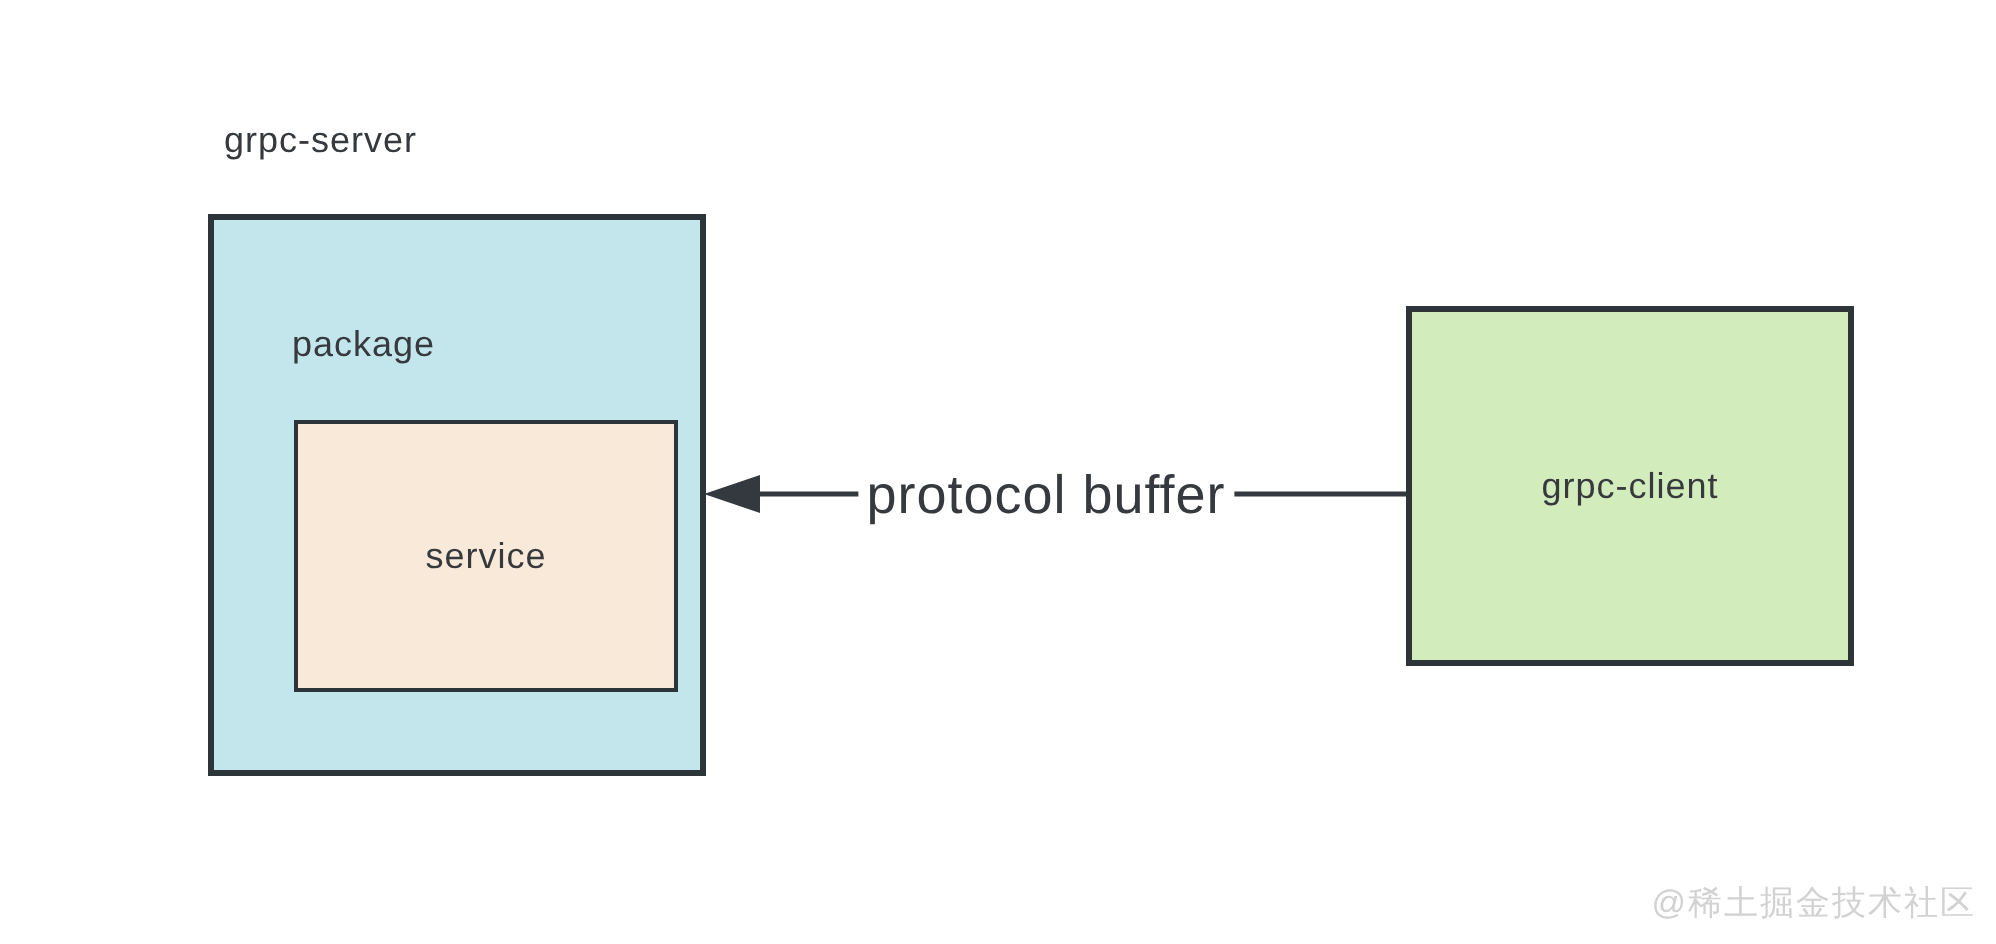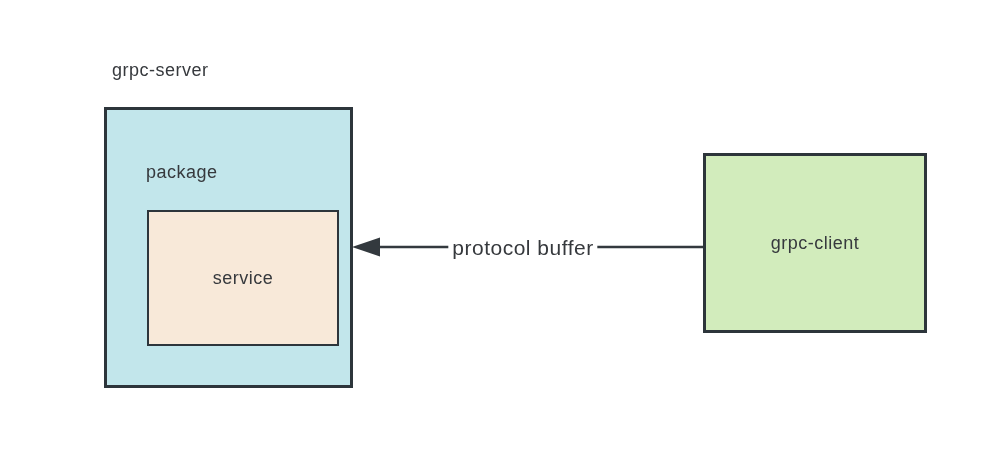--- a/index.html
+++ b/index.html
@@ -73,21 +73,21 @@
     top: 0;
     width: 998px;
     height: 472px;
     pointer-events: none;
   }
   .connection-label {
     position: absolute;
     left: 523px;
     top: 248px;
     transform: translate(-50%, -50%);
-    font-size: 21px;
+    font-size: 27px;
     letter-spacing: 0.5px;
     color: #36393d;
     background: #ffffff;
     padding: 0 4px;
     white-space: nowrap;
   }
   .watermark {
     position: absolute;
     right: 10px;
     bottom: 9px;
@@ -115,14 +115,15 @@
     </div>
   </div>
 
   <svg class="arrow-svg" viewBox="0 0 998 472" xmlns="http://www.w3.org/2000/svg">
     <line x1="703" y1="247" x2="378" y2="247" stroke="#33393e" stroke-width="2.5"></line>
     <polygon points="352,247 380,237.5 380,256.5" fill="#33393e"></polygon>
   </svg>
 
   <div class="connection-label">protocol buffer</div>
 
+  <div class="watermark">@稀土掘金技术社区</div>
 
 </div>
 
 </body></html>

